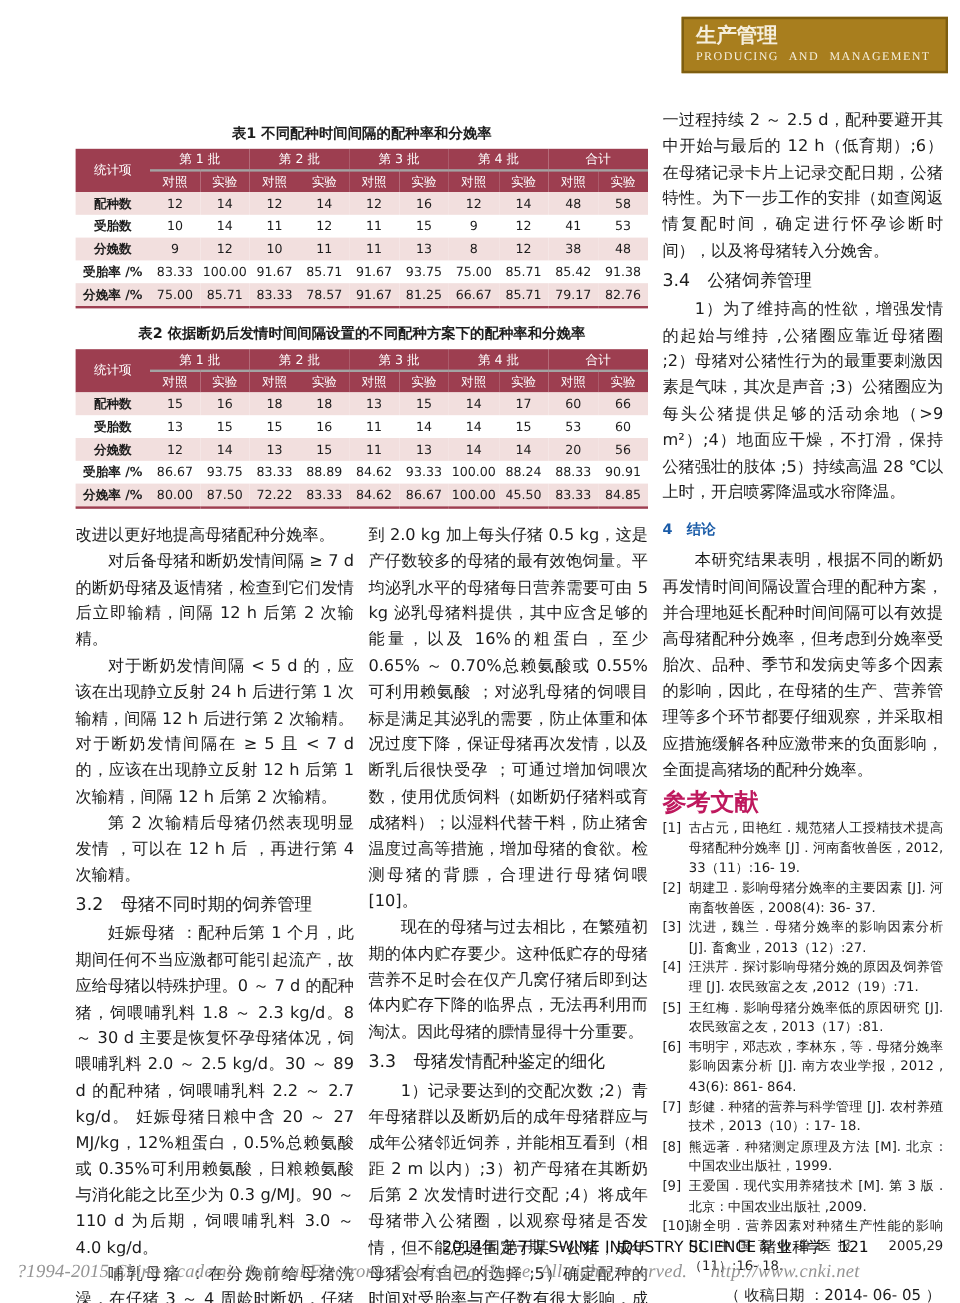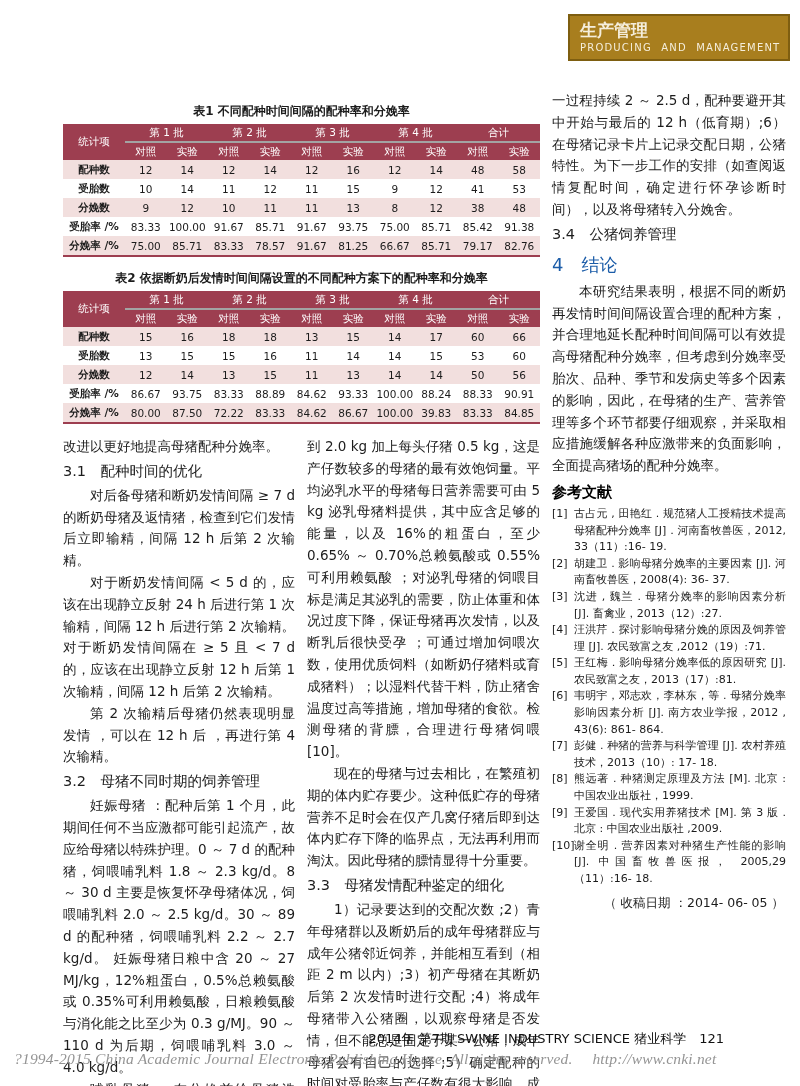--- a/index.html
+++ b/index.html
@@ -7,20 +7,21 @@
     position:relative;width:800px;height:1086px;margin:0 auto;
     background:#ffffff;overflow:hidden;
     font-family:"DejaVu Sans","Liberation Sans",sans-serif;
     color:#1c1c1c;
   }
   
   .banner{
     position:absolute;top:14px;right:10px;width:222px;height:47px;
     background:#a87e1e;border:2px solid #7e5e10;box-sizing:border-box;
     padding:3px 0 0 10px;
+    font-family:Liberation Serif, serif;
   }
   .banner .zh{font-size:17px;font-weight:bold;color:#f5eedc;line-height:22px;}
   .banner .en{font-size:10px;color:#f5eedc;letter-spacing:1.2px;word-spacing:5px;line-height:14px;}
   
   .content{
     position:absolute;top:90px;left:63px;width:723px;
     display:grid;grid-template-columns:232px 233px 234px;column-gap:12px;
     grid-template-rows:auto 1fr;
   }
   .tables-block{grid-column:1 / 3;grid-row:1;}
@@ -37,22 +38,22 @@
   thead th.stat{font-size:10.5px;}
   tbody td{font-size:10.5px;height:19px;padding:0;}
   tbody td.lbl{font-weight:bold;font-size:10.5px;}
   tbody tr.alt{background:#f2dfde;}
   col.c-lbl{width:13%;}
   
   .col-left,.col-mid,.col-right{font-size:13.5px;line-height:21.8px;}
   .blk-p,.blk-p0{text-align:justify;margin:0;}
   .blk-p{text-indent:2em;}
   .blk-h2{font-weight:normal;font-size:14.5px;margin:2px 0 2px 0;line-height:23px;}
-  .blk-h1{font-weight:normal;font-size:18px;color:#1b5ca8;margin:7px 0 4px 0;line-height:24px;}
-  .blk-hred{font-weight:bold;font-size:15px;color:#000000;margin:4px 0 3px 0;line-height:22px;}
+  .blk-h1{font-weight:bold;font-size:12px;color:#1b5ca8;margin:7px 0 4px 0;line-height:24px;}
+  .blk-hred{font-weight:bold;font-size:20px;color:#be185d;margin:4px 0 3px 0;line-height:22px;}
   .blk-ref{display:flex;font-size:11px;line-height:16.6px;}
   .ref-marker{flex:none;width:22px;}
   .ref-text{flex:1;text-align:justify;}
   .blk-date{text-align:right;font-size:12.5px;margin-top:4px;padding-right:2px;}
   
   .footer-journal{
     position:absolute;right:76px;bottom:38px;
     font-size:13px;font-weight:normal;color:#111;
   }
   .footer-copyright{
@@ -248,21 +249,21 @@
               <tr class="alt">
                 <td class="lbl">分娩数</td>
                 <td>12</td>
                 <td>14</td>
                 <td>13</td>
                 <td>15</td>
                 <td>11</td>
                 <td>13</td>
                 <td>14</td>
                 <td>14</td>
-                <td>50</td>
+                <td>20</td>
                 <td>56</td>
               </tr>
               <tr>
                 <td class="lbl">受胎率 /%</td>
                 <td>86.67</td>
                 <td>93.75</td>
                 <td>83.33</td>
                 <td>88.89</td>
                 <td>84.62</td>
                 <td>93.33</td>
@@ -273,47 +274,47 @@
               </tr>
               <tr class="alt">
                 <td class="lbl">分娩率 /%</td>
                 <td>80.00</td>
                 <td>87.50</td>
                 <td>72.22</td>
                 <td>83.33</td>
                 <td>84.62</td>
                 <td>86.67</td>
                 <td>100.00</td>
-                <td>39.83</td>
+                <td>45.50</td>
                 <td>83.33</td>
                 <td>84.85</td>
               </tr>
             </tbody>
           </table>
         </div>
     </div>
     <div class="col-left">
         <div class="blk-p0">改进以更好地提高母猪配种分娩率。</div>
-        <div class="blk-h2">3.1　配种时间的优化</div>
         <div class="blk-p">对后备母猪和断奶发情间隔 ≥ 7 d 的断奶母猪及返情猪，检查到它们发情后立即输精，间隔 12 h 后第 2 次输精。</div>
         <div class="blk-p">对于断奶发情间隔 &lt; 5 d 的，应该在出现静立反射 24 h 后进行第 1 次输精，间隔 12 h 后进行第 2 次输精。 对于断奶发情间隔在 ≥ 5 且 &lt; 7 d 的，应该在出现静立反射 12 h 后第 1 次输精，间隔 12 h 后第 2 次输精。</div>
         <div class="blk-p">第 2 次输精后母猪仍然表现明显发情 ，可以在 12 h 后 ，再进行第 4 次输精。</div>
         <div class="blk-h2">3.2　母猪不同时期的饲养管理</div>
         <div class="blk-p">妊娠母猪 ：配种后第 1 个月，此期间任何不当应激都可能引起流产，故应给母猪以特殊护理。0 ～ 7 d 的配种猪，饲喂哺乳料 1.8 ～ 2.3 kg/d。8 ～ 30 d 主要是恢复怀孕母猪体况，饲喂哺乳料 2.0 ～ 2.5 kg/d。30 ～ 89 d 的配种猪，饲喂哺乳料 2.2 ～ 2.7 kg/d。 妊娠母猪日粮中含 20 ～ 27 MJ/kg，12%粗蛋白，0.5%总赖氨酸或 0.35%可利用赖氨酸，日粮赖氨酸与消化能之比至少为 0.3 g/MJ。90 ～ 110 d 为后期，饲喂哺乳料 3.0 ～ 4.0 kg/d。</div>
         <div class="blk-p">哺乳母猪 ：在分娩前给母猪洗澡，在仔猪 3 ～ 4 周龄时断奶，仔猪吮乳的动作有助于母猪子宫恢复到重新配种状态。分娩后逐渐增加饲料量，增加量为 0.5 kg/d。直到母猪采食量达</div>
       </div>
     <div class="col-mid">
         <div class="blk-p0">到 2.0 kg 加上每头仔猪 0.5 kg，这是产仔数较多的母猪的最有效饱饲量。平均泌乳水平的母猪每日营养需要可由 5 kg 泌乳母猪料提供，其中应含足够的能量，以及 16%的粗蛋白，至少 0.65% ～ 0.70%总赖氨酸或 0.55%可利用赖氨酸 ；对泌乳母猪的饲喂目标是满足其泌乳的需要，防止体重和体况过度下降，保证母猪再次发情，以及断乳后很快受孕 ；可通过增加饲喂次数，使用优质饲料（如断奶仔猪料或育成猪料）；以湿料代替干料，防止猪舍温度过高等措施，增加母猪的食欲。检测母猪的背膘，合理进行母猪饲喂[10]。</div>
         <div class="blk-p">现在的母猪与过去相比，在繁殖初期的体内贮存要少。这种低贮存的母猪营养不足时会在仅产几窝仔猪后即到达体内贮存下降的临界点，无法再利用而淘汰。因此母猪的膘情显得十分重要。</div>
         <div class="blk-h2">3.3　母猪发情配种鉴定的细化</div>
         <div class="blk-p">1）记录要达到的交配次数 ;2）青年母猪群以及断奶后的成年母猪群应与成年公猪邻近饲养，并能相互看到（相距 2 m 以内）;3）初产母猪在其断奶后第 2 次发情时进行交配 ;4）将成年母猪带入公猪圈，以观察母猪是否发情，但不能总是固定于某一公猪，成年母猪会有自己的选择 ;5）确定配种的时间对受胎率与产仔数有很大影响，成年母猪在发情期对公猪出现“静立反应”，这</div>
       </div>
     <div class="col-right">
         <div class="blk-p0">一过程持续 2 ～ 2.5 d，配种要避开其中开始与最后的 12 h（低育期）;6）在母猪记录卡片上记录交配日期，公猪特性。为下一步工作的安排（如查阅返情复配时间，确定进行怀孕诊断时间），以及将母猪转入分娩舍。</div>
         <div class="blk-h2">3.4　公猪饲养管理</div>
+        <div class="blk-p">1）为了维持高的性欲，增强发情的起始与维持 ,公猪圈应靠近母猪圈 ;2）母猪对公猪性行为的最重要刺激因素是气味，其次是声音 ;3）公猪圈应为每头公猪提供足够的活动余地（&gt;9 m²）;4）地面应干燥，不打滑，保持公猪强壮的肢体 ;5）持续高温 28 ℃以上时，开启喷雾降温或水帘降温。</div>
         <div class="blk-h1">4　结论</div>
         <div class="blk-p">本研究结果表明，根据不同的断奶再发情时间间隔设置合理的配种方案，并合理地延长配种时间间隔可以有效提高母猪配种分娩率，但考虑到分娩率受胎次、品种、季节和发病史等多个因素的影响，因此，在母猪的生产、营养管理等多个环节都要仔细观察，并采取相应措施缓解各种应激带来的负面影响，全面提高猪场的配种分娩率。</div>
         <div class="blk-hred">参考文献</div>
         <div class="blk-ref">
           <span class="ref-marker">[1]</span>
           <span class="ref-text">古占元 , 田艳红 . 规范猪人工授精技术提高母猪配种分娩率 [J]．河南畜牧兽医，2012, 33（11）:16- 19.</span>
         </div>
         <div class="blk-ref">
           <span class="ref-marker">[2]</span>
           <span class="ref-text">胡建卫 . 影响母猪分娩率的主要因素 [J]. 河南畜牧兽医，2008(4): 36- 37.</span>

